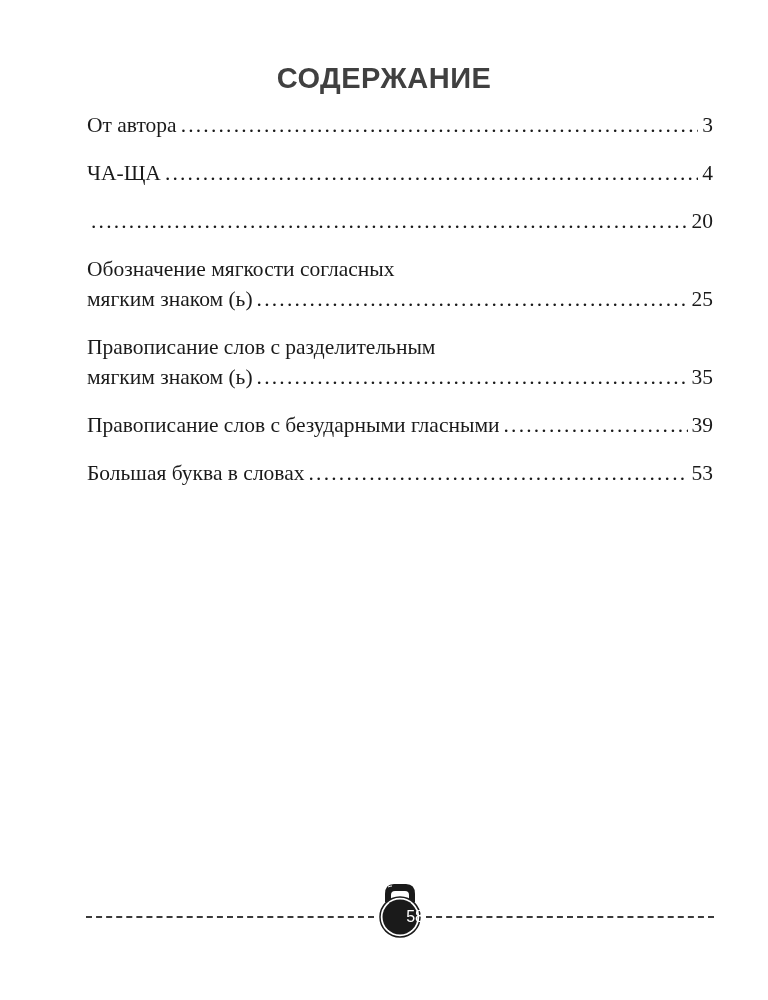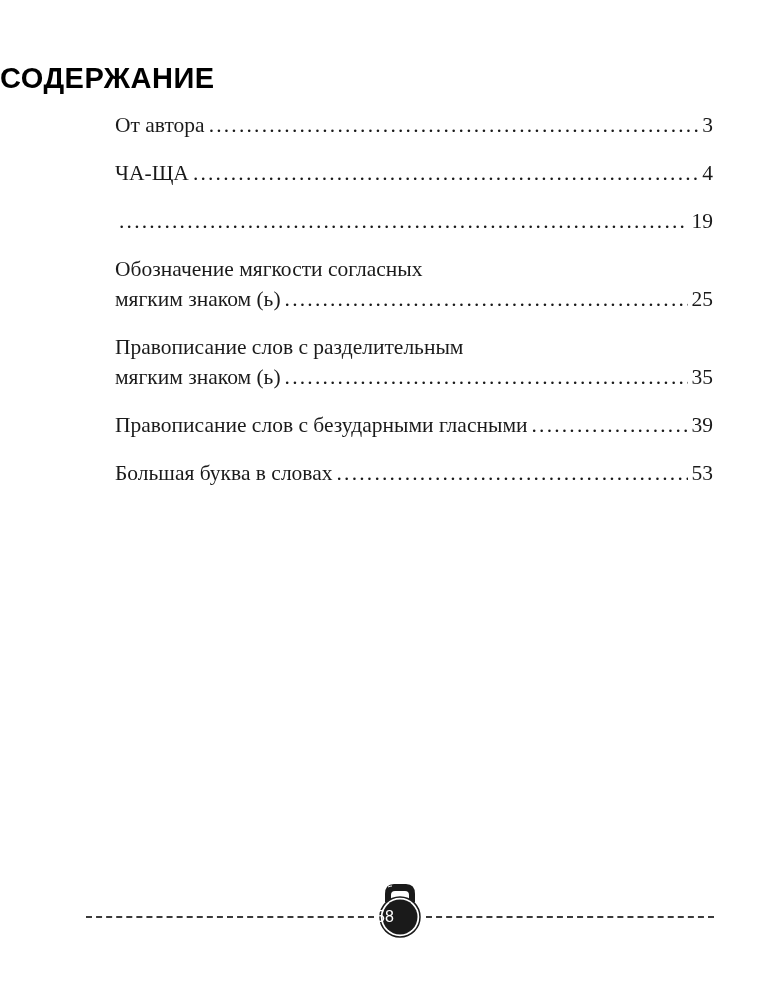--- a/index.html
+++ b/index.html
@@ -12,40 +12,39 @@
       height: 1000px;
       position: relative;
       overflow: hidden;
       color: #1a1a1a;
     }
     .page-title {
       position: absolute;
       left: 0;
       right: 0;
       top: 62px;
-      text-align: left;
+      text-align: center;
       font-family: "Liberation Sans", sans-serif;
       font-weight: bold;
       font-size: 29px;
       letter-spacing: 0.5px;
-      color: #000000;
+      color: #404040;
     }
     .toc {
       position: absolute;
       left: 87px;
       width: 626px;
       top: 110px;
       font-family: "Liberation Serif", serif;
       font-size: 21.5px;
       color: #1a1a1a;
     }
     .toc-entry {
       margin-bottom: 18px;
       line-height: 30px;
-      margin-left: 28px;
     }
     .toc-line {
       display: flex;
       align-items: baseline;
       white-space: nowrap;
     }
     .toc-text {
       flex: 0 0 auto;
     }
     .toc-leader {
@@ -82,21 +81,21 @@
       left: 290px;
       top: 0;
       width: 48px;
       height: 60px;
     }
     .page-number {
       position: absolute;
       left: 290px;
       top: 26px;
       width: 48px;
-      text-align: left;
+      text-align: right;
       font-family: "Liberation Sans", sans-serif;
       font-size: 16px;
       color: #ffffff;
       line-height: 22px;
     }
   </style>
 </head>
 <body>
 
 <div class="page-title">СОДЕРЖАНИЕ</div>
@@ -115,21 +114,21 @@
     <div class="toc-line">
       <span class="toc-text">ЧА-ЩА</span>
       <span class="toc-leader"></span>
       <span class="toc-page">4</span>
     </div>
   </div>
 
   <div class="toc-entry">
     <div class="toc-line">
       <span class="toc-leader"></span>
-      <span class="toc-page">19</span>
+      <span class="toc-page">20</span>
     </div>
   </div>
 
   <div class="toc-entry">
     <div class="toc-line">
       <span class="toc-text">Обозначение мягкости согласных</span>
     </div>
     <div class="toc-line">
       <span class="toc-text">мягким знаком (ь)</span>
       <span class="toc-leader"></span>

